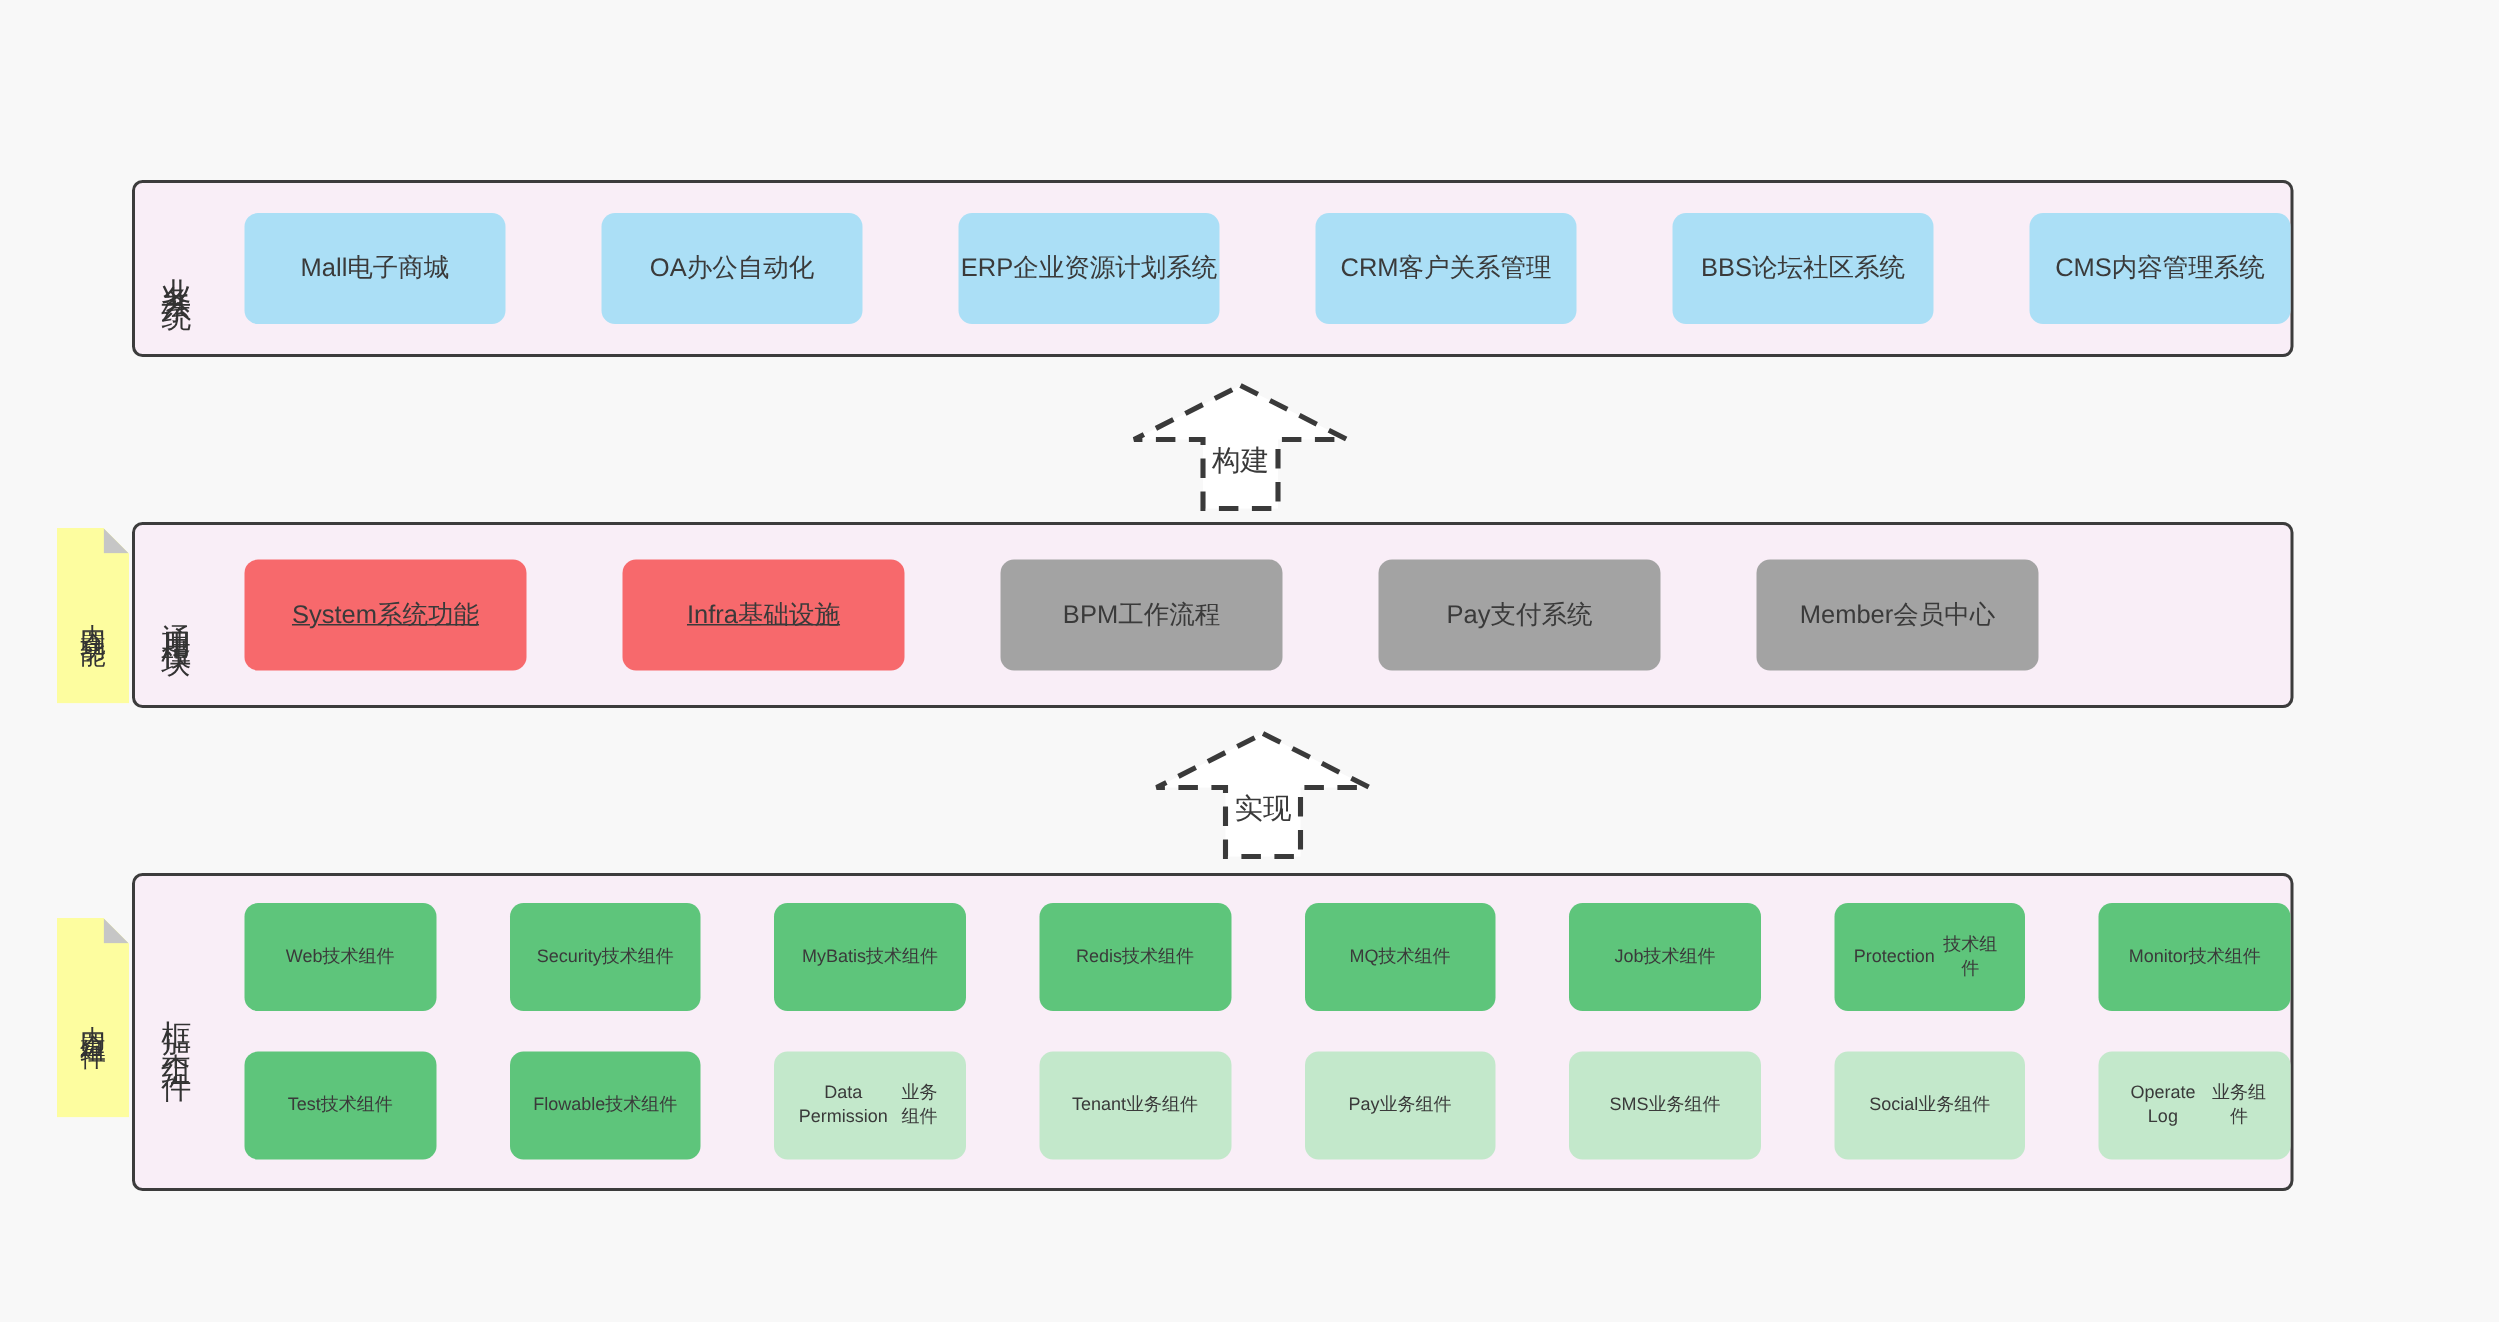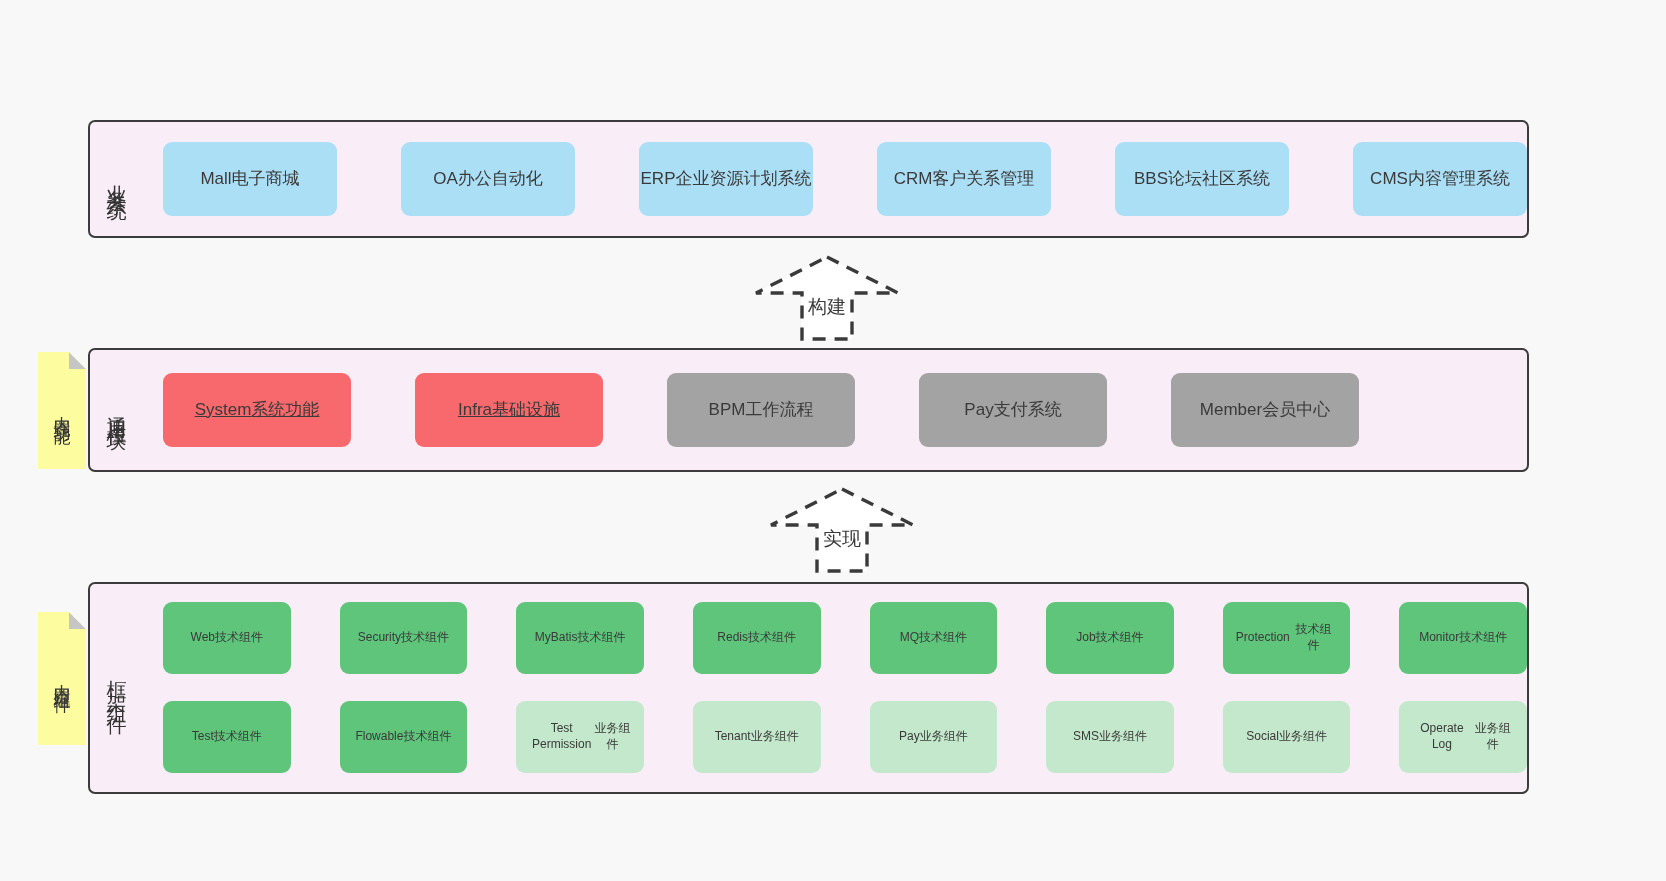--- a/index.html
+++ b/index.html
@@ -207,21 +207,21 @@
       <div class="grid-row">
           <div class="box box-sm c-green">
             <div class="box-title">Test</div>
             <div class="box-sub">技术组件</div>
           </div>
           <div class="box box-sm c-green">
             <div class="box-title">Flowable</div>
             <div class="box-sub">技术组件</div>
           </div>
           <div class="box box-sm c-lgreen">
-            <div class="box-title">Test Permission</div>
+            <div class="box-title">Data Permission</div>
             <div class="box-sub">业务组件</div>
           </div>
           <div class="box box-sm c-lgreen">
             <div class="box-title">Tenant</div>
             <div class="box-sub">业务组件</div>
           </div>
           <div class="box box-sm c-lgreen">
             <div class="box-title">Pay</div>
             <div class="box-sub">业务组件</div>
           </div>

